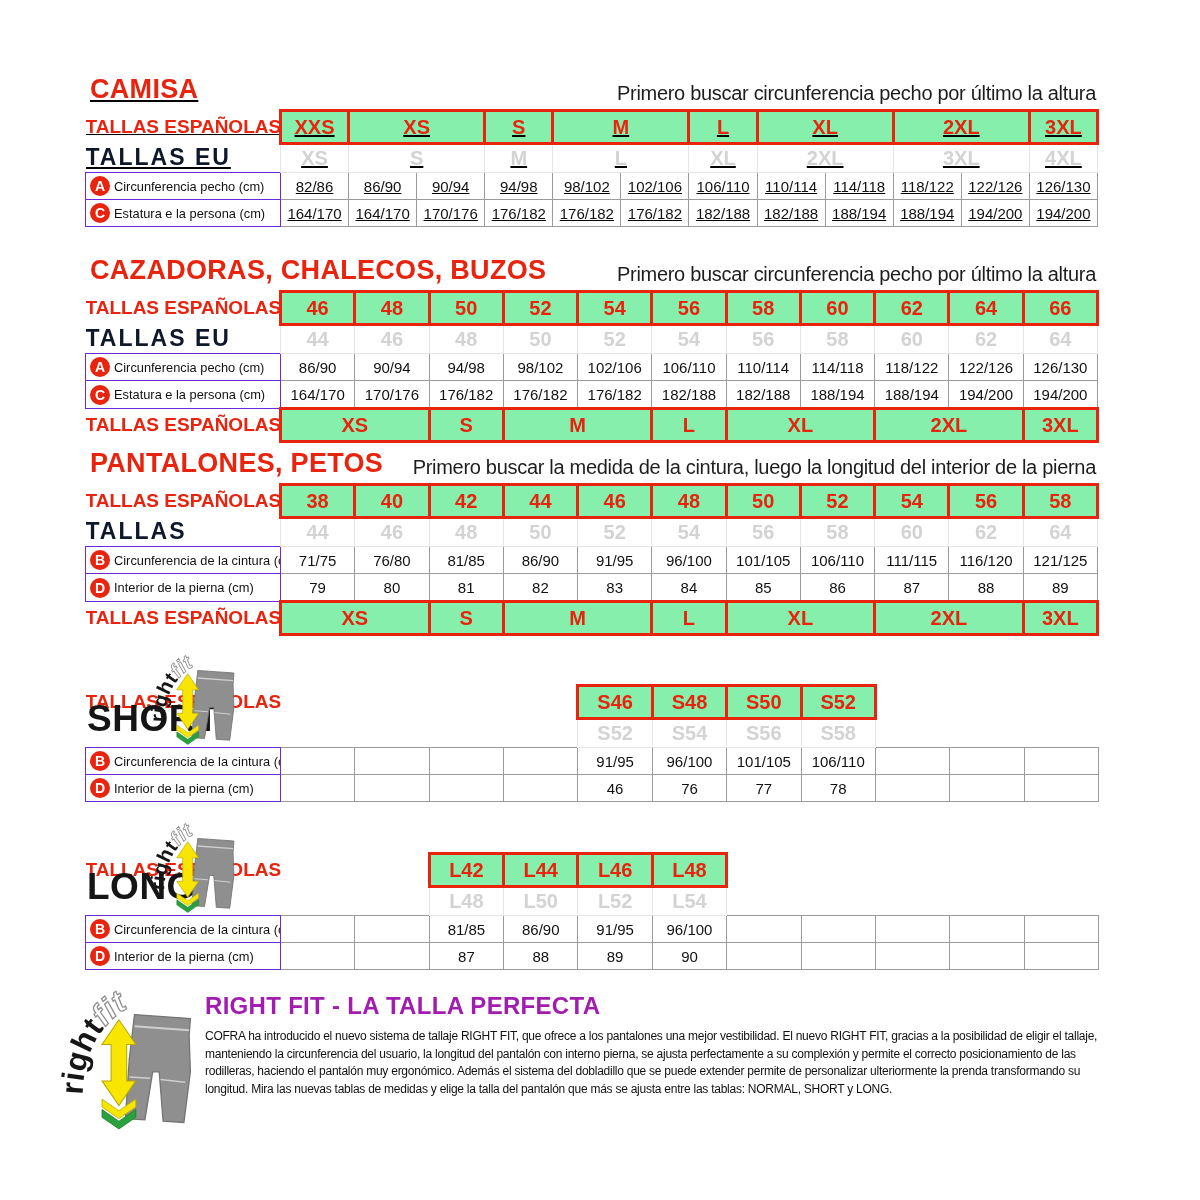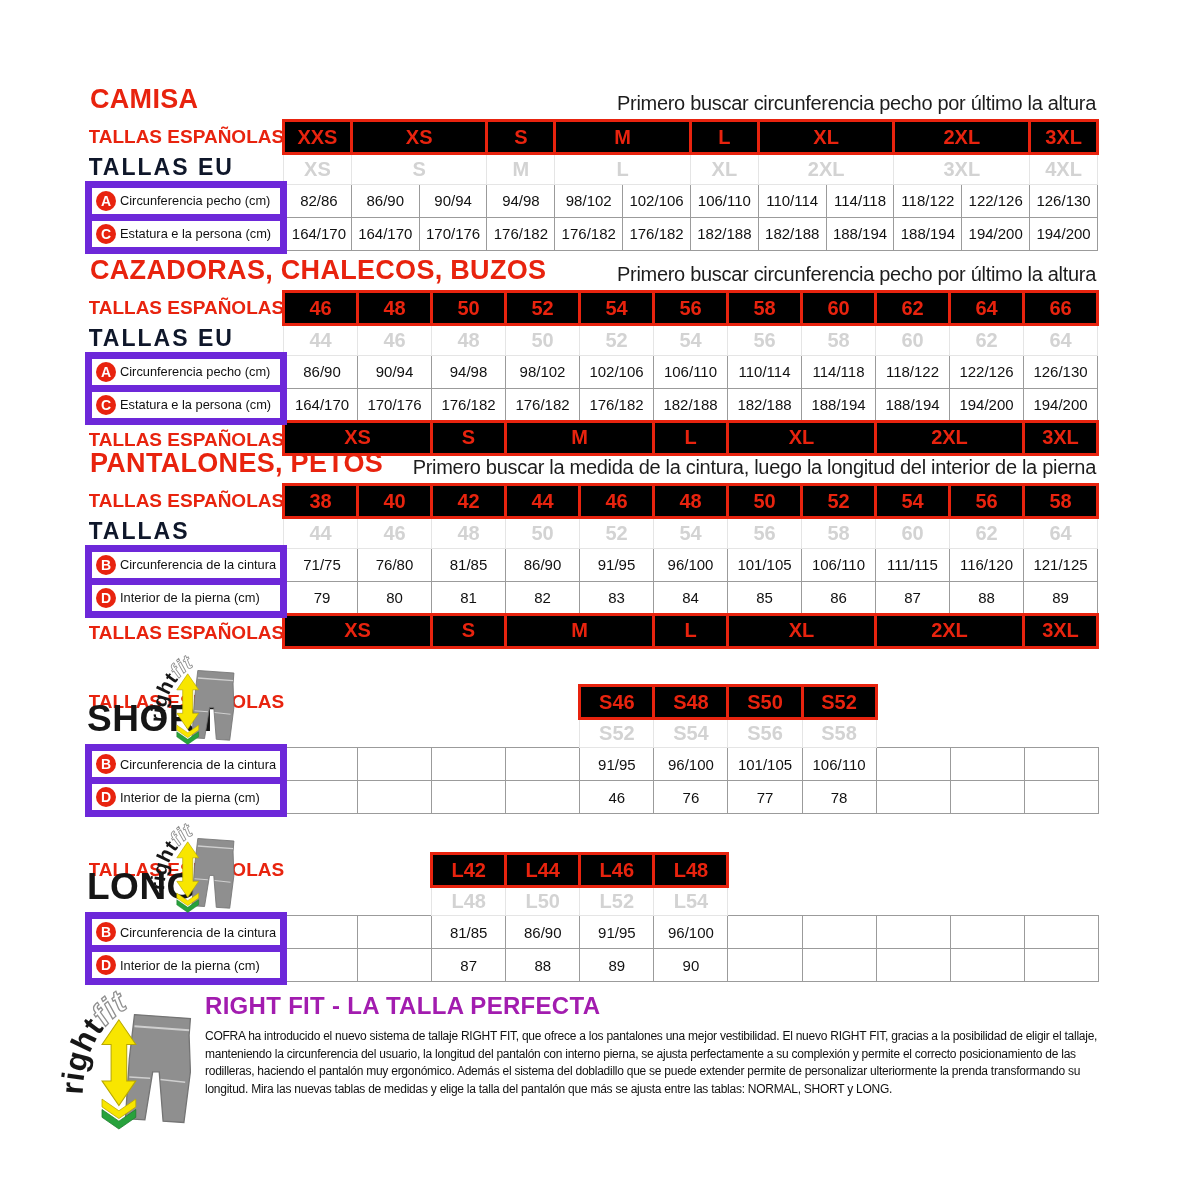--- a/index.html
+++ b/index.html
@@ -4,40 +4,40 @@
 <style>
   html,body{margin:0;padding:0;background:#ffffff;}
   .page{position:relative;width:1200px;height:1200px;background:#fff;
         font-family:"Liberation Sans",sans-serif;overflow:hidden;}
   .sec{position:absolute;left:0;width:1200px;}
   .sec-title{margin:0 0 4px 90px;font-size:27px;font-weight:bold;color:var(--red);letter-spacing:.3px;}
   .note{position:absolute;top:8px;right:104px;font-size:20px;color:#1d1d1d;letter-spacing:-.3px;}
   table.size-table{border-collapse:collapse;table-layout:fixed;margin-left:85px;width:1014px;}
   td{padding:0;overflow:hidden;vertical-align:middle;}
   .red-label{color:var(--red);font-weight:bold;font-size:19px;text-align:left;padding-right:9px;height:30px;white-space:nowrap;}
-  .red-cell{border:3px solid var(--red);color:var(--red);font-weight:bold;font-size:20px;text-align:center;height:30px;background:#000000;}
+  .red-cell{border:3px solid var(--red);color:var(--red);font-weight:bold;font-size:20px;text-align:center;height:30px;background:#86efac;}
   .eu-label{color:#0f172a;font-weight:bold;font-size:23px;letter-spacing:2px;height:27px;white-space:nowrap;}
   .eu-cell{border:1px solid #e5e5e5;color:#d3d3d3;font-weight:bold;font-size:20px;text-align:center;height:27px;}
-  .mlabel{border:7px solid #6d28d9;height:26px;font-size:13.5px;white-space:nowrap;padding-left:2px;color:#111;}
+  .mlabel{border:1px solid #6d28d9;height:26px;font-size:13.5px;white-space:nowrap;padding-left:2px;color:#111;}
   .mlabel .txt{display:inline-block;transform:scaleX(.95);transform-origin:0 50%;vertical-align:middle;}
   .badge{display:inline-block;width:20px;height:20px;border-radius:50%;background:var(--red);color:#fff;
          font-weight:bold;font-size:14px;line-height:20px;text-align:center;margin:0 4px 0 2px;vertical-align:middle;}
   .dcell{border:1px solid #9b9b9b;font-size:15px;text-align:center;height:26px;color:#111;}
   .blank-cell{border:none;background:#fff;}
   .big-label{position:absolute;font-size:37px;font-weight:bold;color:#151515;letter-spacing:.5px;}
   .logo-slot{position:absolute;z-index:5;}
   .rf-title{margin:4px 0 0 205px;font-size:24px;font-weight:bold;color:#a21caf;letter-spacing:.3px;}
   .rf-par{margin:8px 0 0 205px;width:895px;font-size:12px;line-height:17.5px;color:#111;letter-spacing:-.25px;}
 </style>
 </head>
 <body>
 
 <div class="page">
 
-  <section class="sec" style="top:84px;">
+  <section class="sec" style="top:74px;text-decoration:underline;">
     <h2 class="sec-title">CAMISA</h2>
     <div class="note">Primero buscar circunferencia pecho por último la altura</div>
     <table class="size-table" id="tbl-camisa">
         <colgroup>
           <col style="width: 195px;">
           <col>
           <col>
           <col>
           <col>
           <col>

